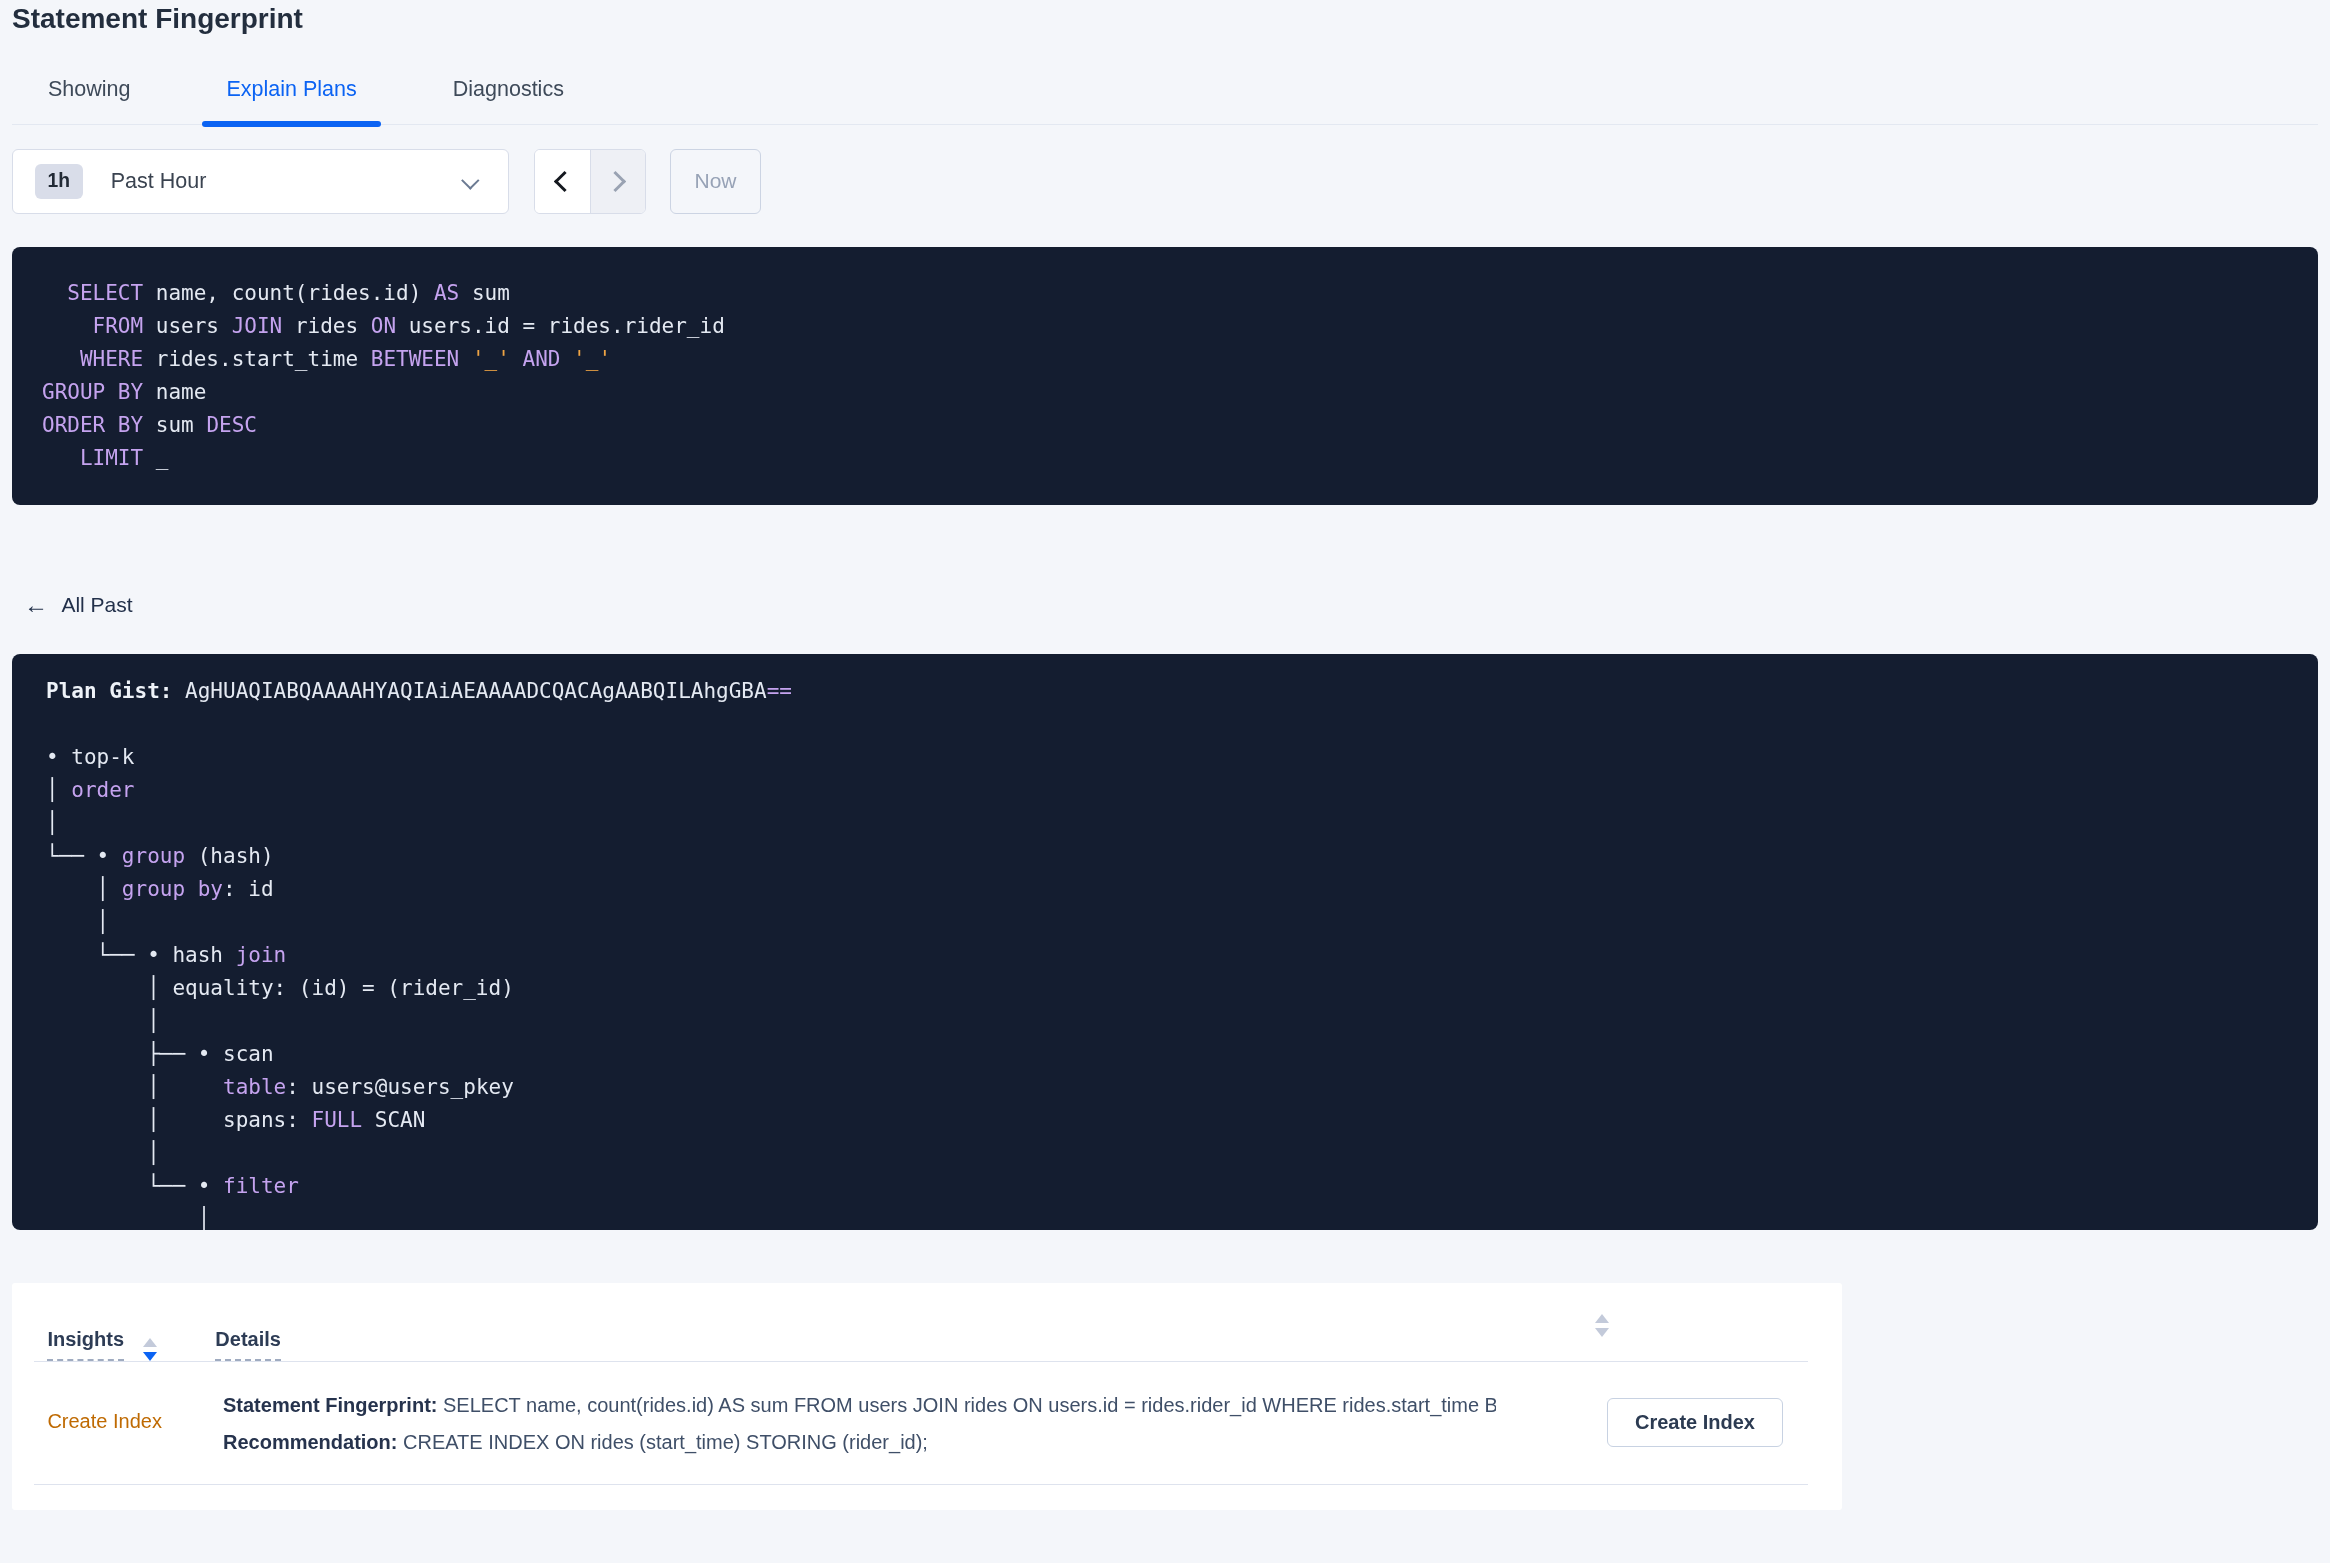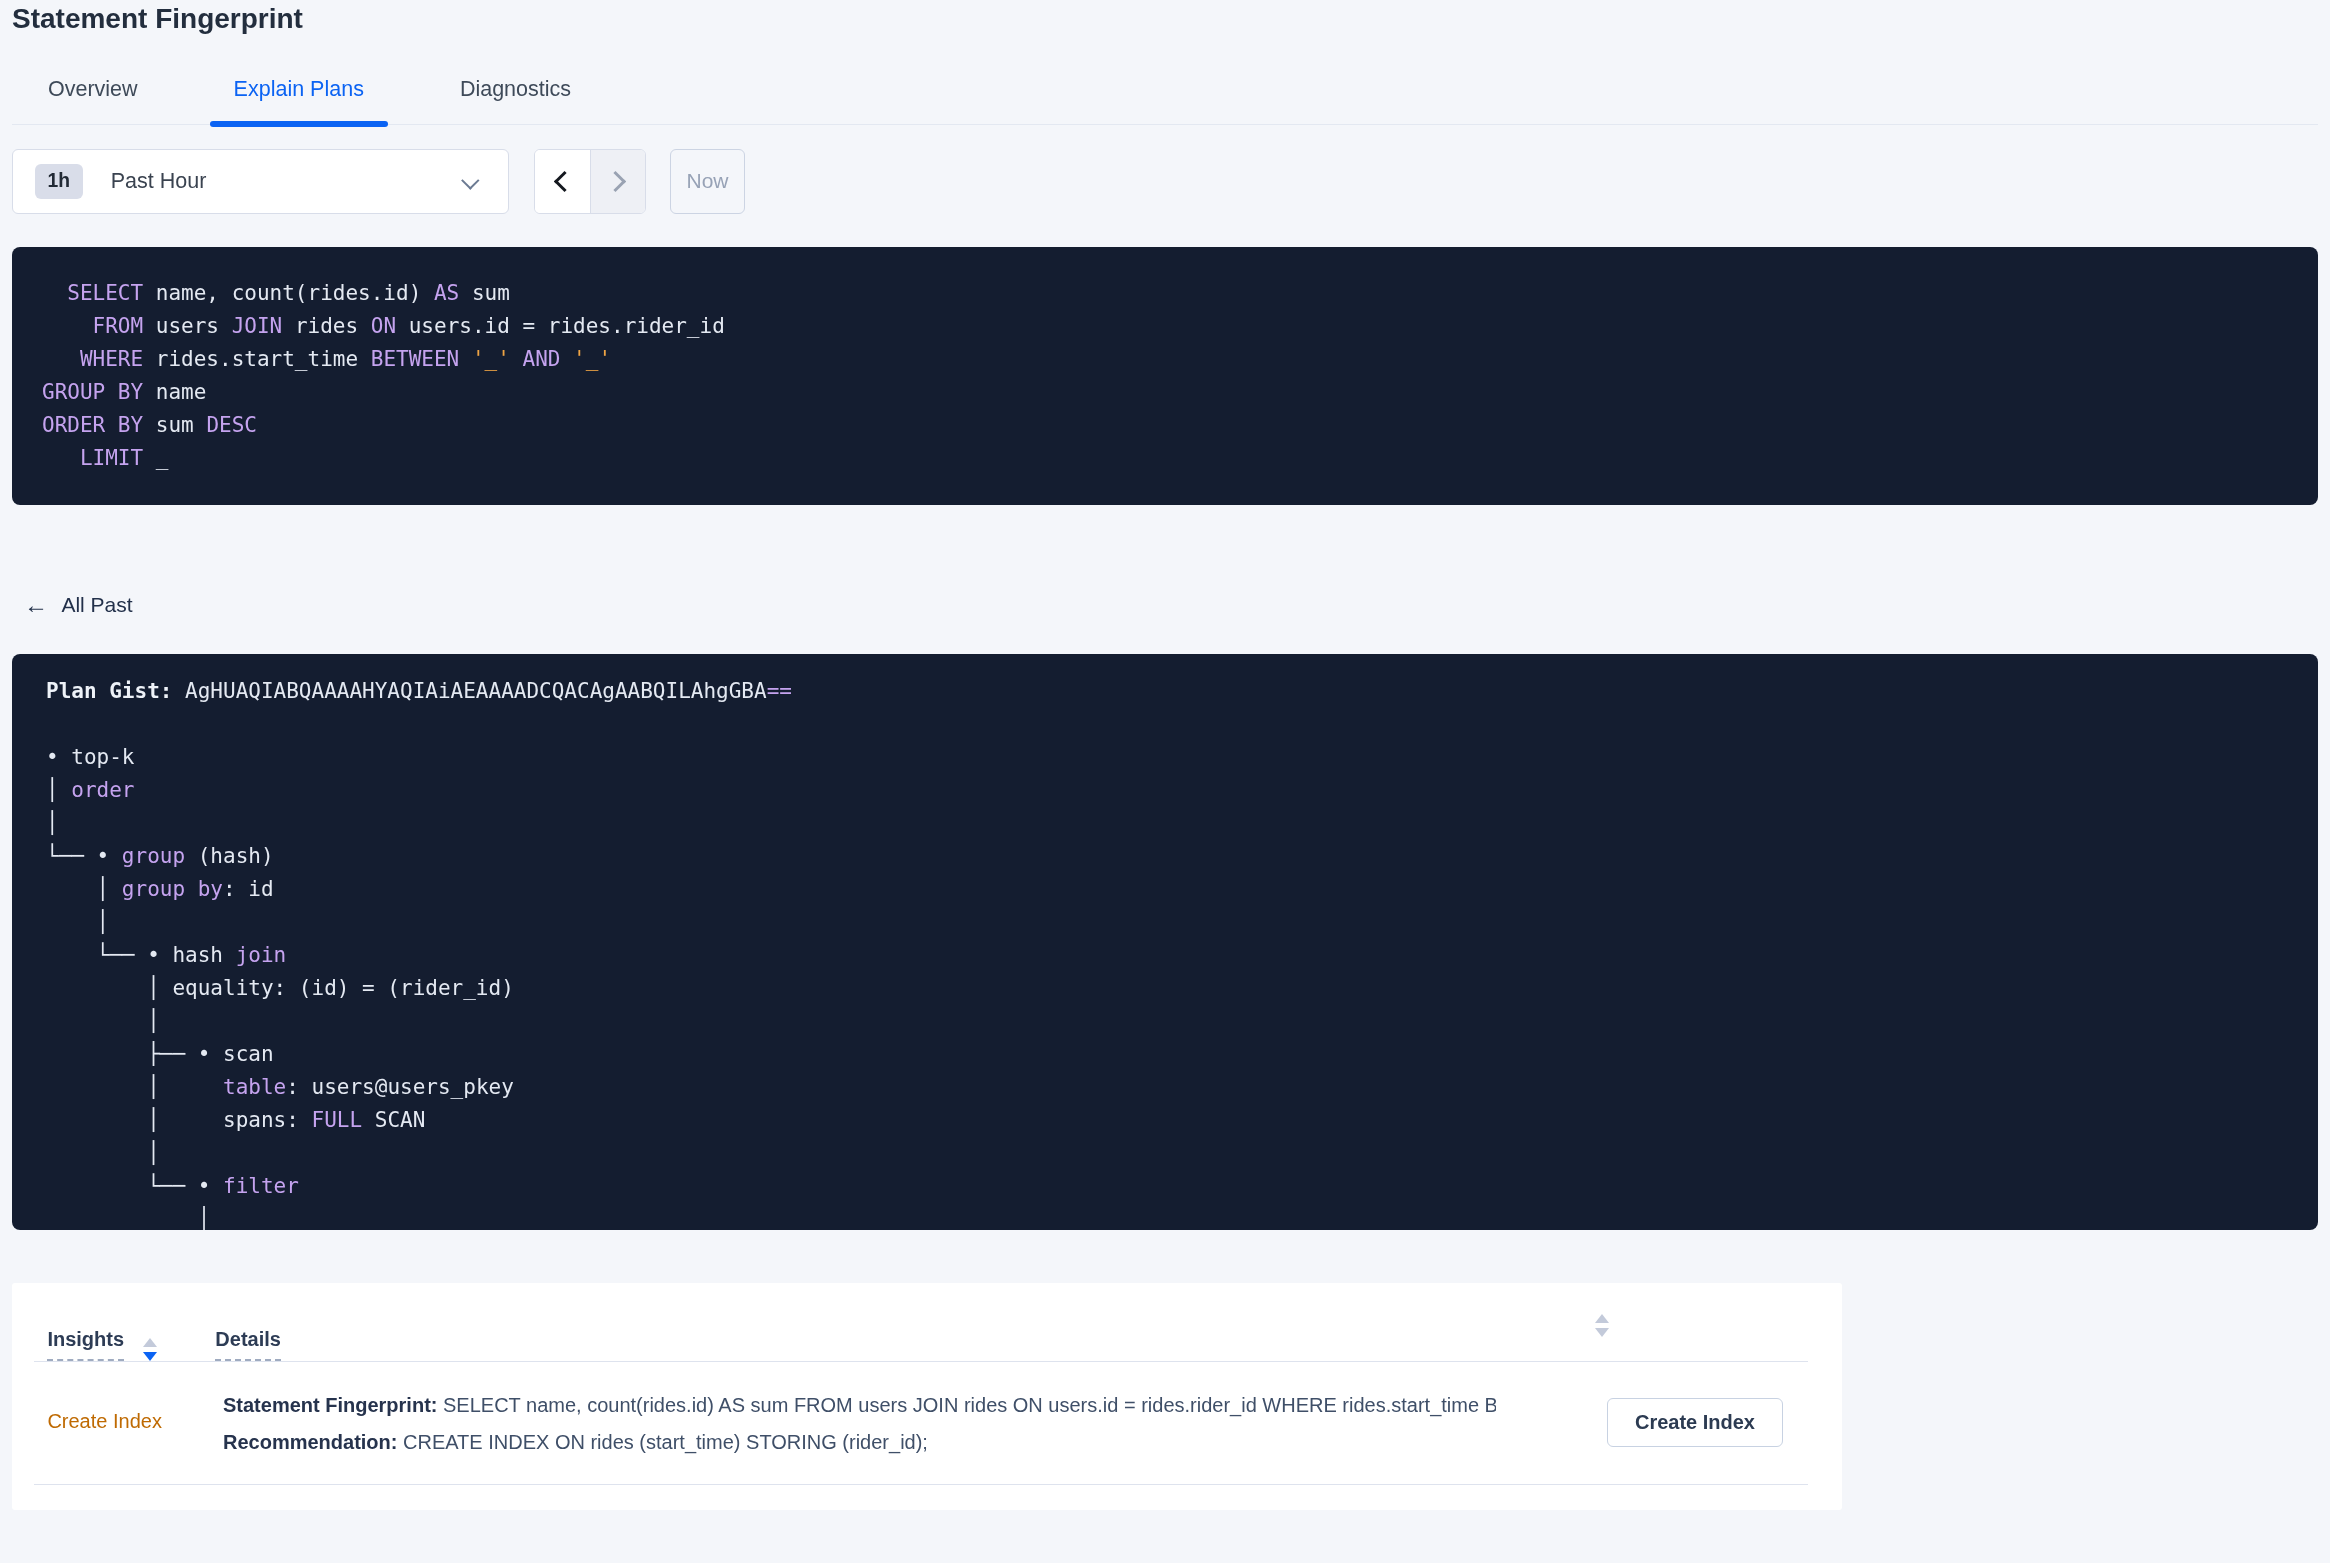--- a/index.html
+++ b/index.html
@@ -35,21 +35,21 @@
   .time-picker{position:relative;display:flex;align-items:center;width:497px;background:#fff;border:1.5px solid var(--border);border-radius:6px;cursor:pointer}
   .tp-badge{margin-left:22px;padding:6.7px 12.6px;background:#d9dde9;border-radius:6px;font-size:19.3px;font-weight:bold;color:#222a35}
   .tp-label{margin-left:28px;font-size:21.5px;color:#3a4350}
   .chev{display:inline-block}
   .chev-down{position:absolute;right:31px;top:24px;width:12.6px;height:12.6px;border-right:2.2px solid #6b7a92;border-bottom:2.2px solid #6b7a92;transform:rotate(45deg)}
   .nav-group{display:flex;margin-left:25px;border:1.5px solid var(--border);border-radius:6px;overflow:hidden;background:#fff}
   .nav-btn{width:55px;display:flex;align-items:center;justify-content:center;background:#fff;border:none;padding:0;cursor:pointer}
   .nav-btn.disabled{border-left:1.5px solid var(--border);background:#eef0f5;cursor:default}
   .chev-left{width:15px;height:15px;border-left:3.7px solid #14181f;border-bottom:3.7px solid #14181f;transform:rotate(45deg);margin-left:4.5px}
   .chev-right{width:15px;height:15px;border-right:3.7px solid #99a2b2;border-top:3.7px solid #99a2b2;transform:rotate(45deg);margin-right:4.5px}
-  .now-btn{margin-left:24px;width:75px;background:transparent;border:1.5px solid #ccd4e3;border-radius:6px;font-size:21px;color:#97a2b6;font-family:inherit;cursor:default}
+  .now-btn{margin-left:24px;width:91px;background:transparent;border:1.5px solid #ccd4e3;border-radius:6px;font-size:21px;color:#97a2b6;font-family:inherit;cursor:default}
 
   .caption{margin:34px 0 0;font-size:21px;color:#44556e}
   .caption strong{color:#24304a}
 
   
   .code-block{
     margin-top:33px;background:var(--code-bg);border-radius:8px;
     padding:30px;font-family:"DejaVu Sans Mono",monospace;
     font-size:21px;line-height:33px;color:#e4e9f2;overflow:hidden;
   }
@@ -83,21 +83,21 @@
   .create-index-btn{position:absolute;right:25px;top:36px;height:49px;padding:0 27px;background:#fff;border:1.5px solid #c8d2e2;border-radius:6px;font-size:20px;font-weight:bold;color:#2c3b52;font-family:inherit;cursor:pointer}
 </style>
 </head>
 <body>
 
 <div class="page">
 
   <h1 class="page-title">Statement Fingerprint</h1>
 
   <div class="tabs">
-    <div class="tab">Overview</div>
+    <div class="tab">Showing</div>
     <div class="tab active">Explain Plans</div>
     <div class="tab">Diagnostics</div>
   </div>
 
   <div class="controls-row">
     <div class="time-picker">
       <span class="tp-badge">1h</span>
       <span class="tp-label">Past Hour</span>
       <span class="chev chev-down"></span>
     </div>

